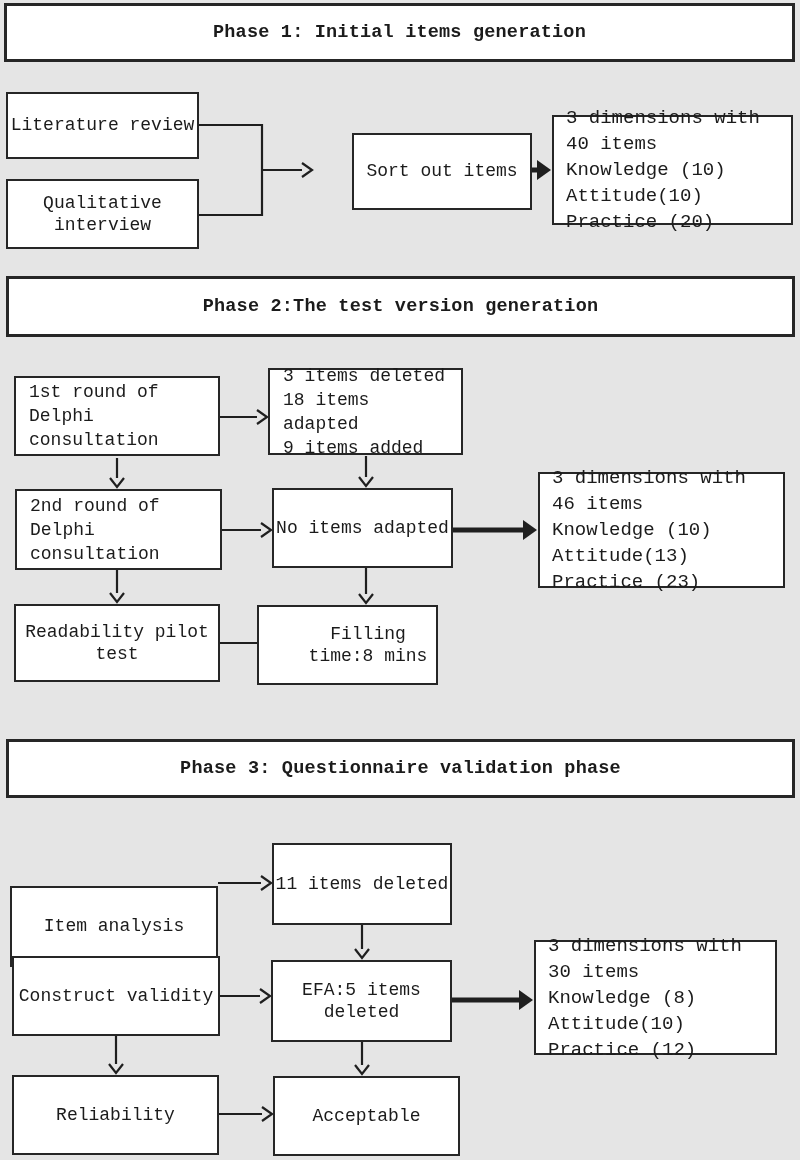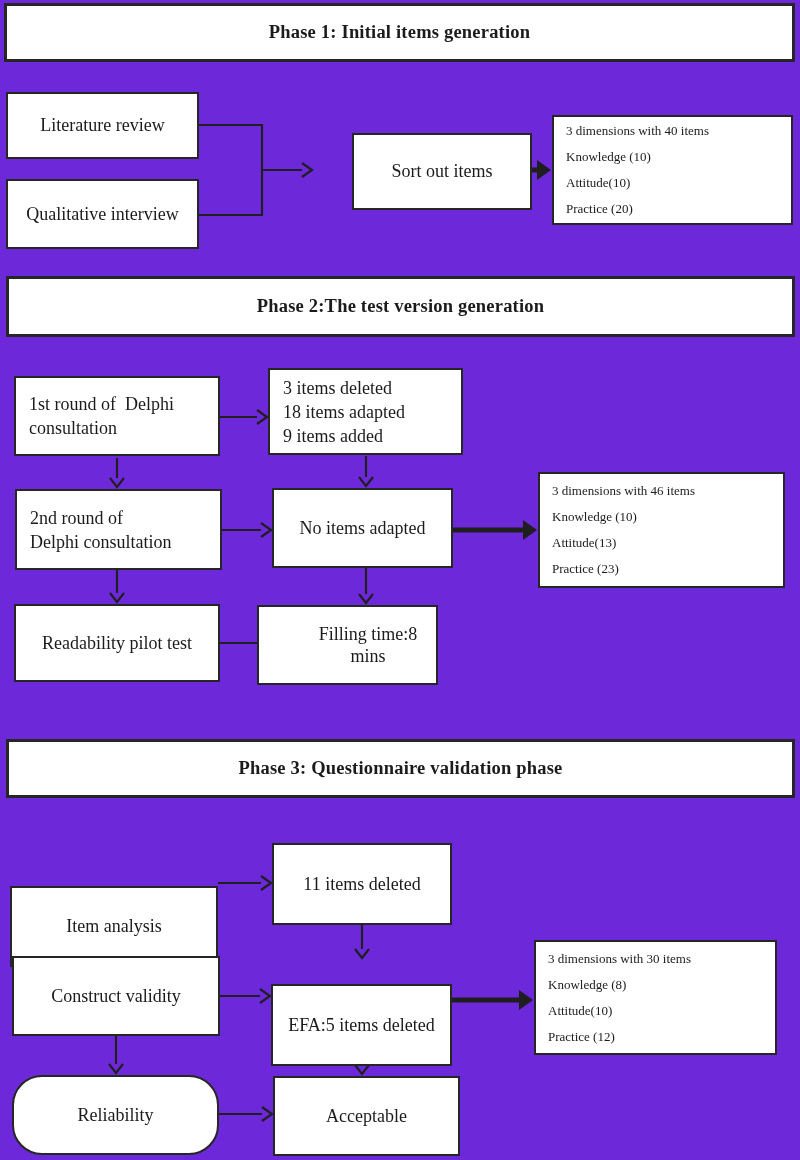--- a/index.html
+++ b/index.html
@@ -1,20 +1,20 @@
 <!DOCTYPE html>
 <html><head>
 <meta charset="utf-8">
 <style>
   html,body{margin:0;padding:0;background:#ffffff;}
   #canvas{
     position:relative;
     width:800px;height:1160px;
-    background:#6d28d9;
-    font-family:Liberation Serif, serif;
+    background:#e5e5e5;
+    font-family:Liberation Mono, monospace;
     color:#1b1b1b;
     overflow:hidden;
   }
   .box{
     position:absolute;
     box-sizing:border-box;
     border:2.5px solid #262626;
     background:#fff;
     display:flex;
     align-items:center;
@@ -34,21 +34,21 @@
     text-align:left;
     padding-left:13px;
     padding-right:6px;
   }
   .lines div{white-space:pre-wrap;line-height:24px;}
   .result{
     justify-content:flex-start;
     text-align:left;
     padding-left:12px;
     padding-right:4px;
-    font-size:13px;
+    font-size:19px;
   }
   .result .lines div{line-height:26px;}
   #wires{position:absolute;left:0;top:0;pointer-events:none;}
 </style>
 </head>
 <body>
 
 <div id="canvas">
 
   <svg id="wires" width="800" height="1160" viewBox="0 0 800 1160">
@@ -185,34 +185,34 @@
   </div>
 
   <div class="box" style="left:272px;top:843px;width:180px;height:82px;">
     <span>11 items deleted</span>
   </div>
 
   <div class="box" style="left:12px;top:956px;width:208px;height:80px;">
     <span>Construct validity</span>
   </div>
 
-  <div class="box" style="left:271px;top:984px;width:181px;height:82px;align-items:center;">
+  <div class="box" style="left:271px;top:960px;width:181px;height:82px;align-items:center;">
     <span>EFA:5 items deleted</span>
   </div>
 
   <div class="box result" style="left:534px;top:940px;width:243px;height:115px;">
     <div class="lines">
       <div>3 dimensions with 30 items</div>
       <div>Knowledge (8)</div>
       <div>Attitude(10)</div>
       <div>Practice (12)</div>
     </div>
   </div>
 
-  <div class="box" style="left:12px;top:1075px;width:207px;height:80px;border-radius:30px;">
+  <div class="box" style="left:12px;top:1075px;width:207px;height:80px;">
     <span>Reliability</span>
   </div>
 
   <div class="box" style="left:273px;top:1076px;width:187px;height:80px;">
     <span>Acceptable</span>
   </div>
 
 </div>
 
 </body></html>

